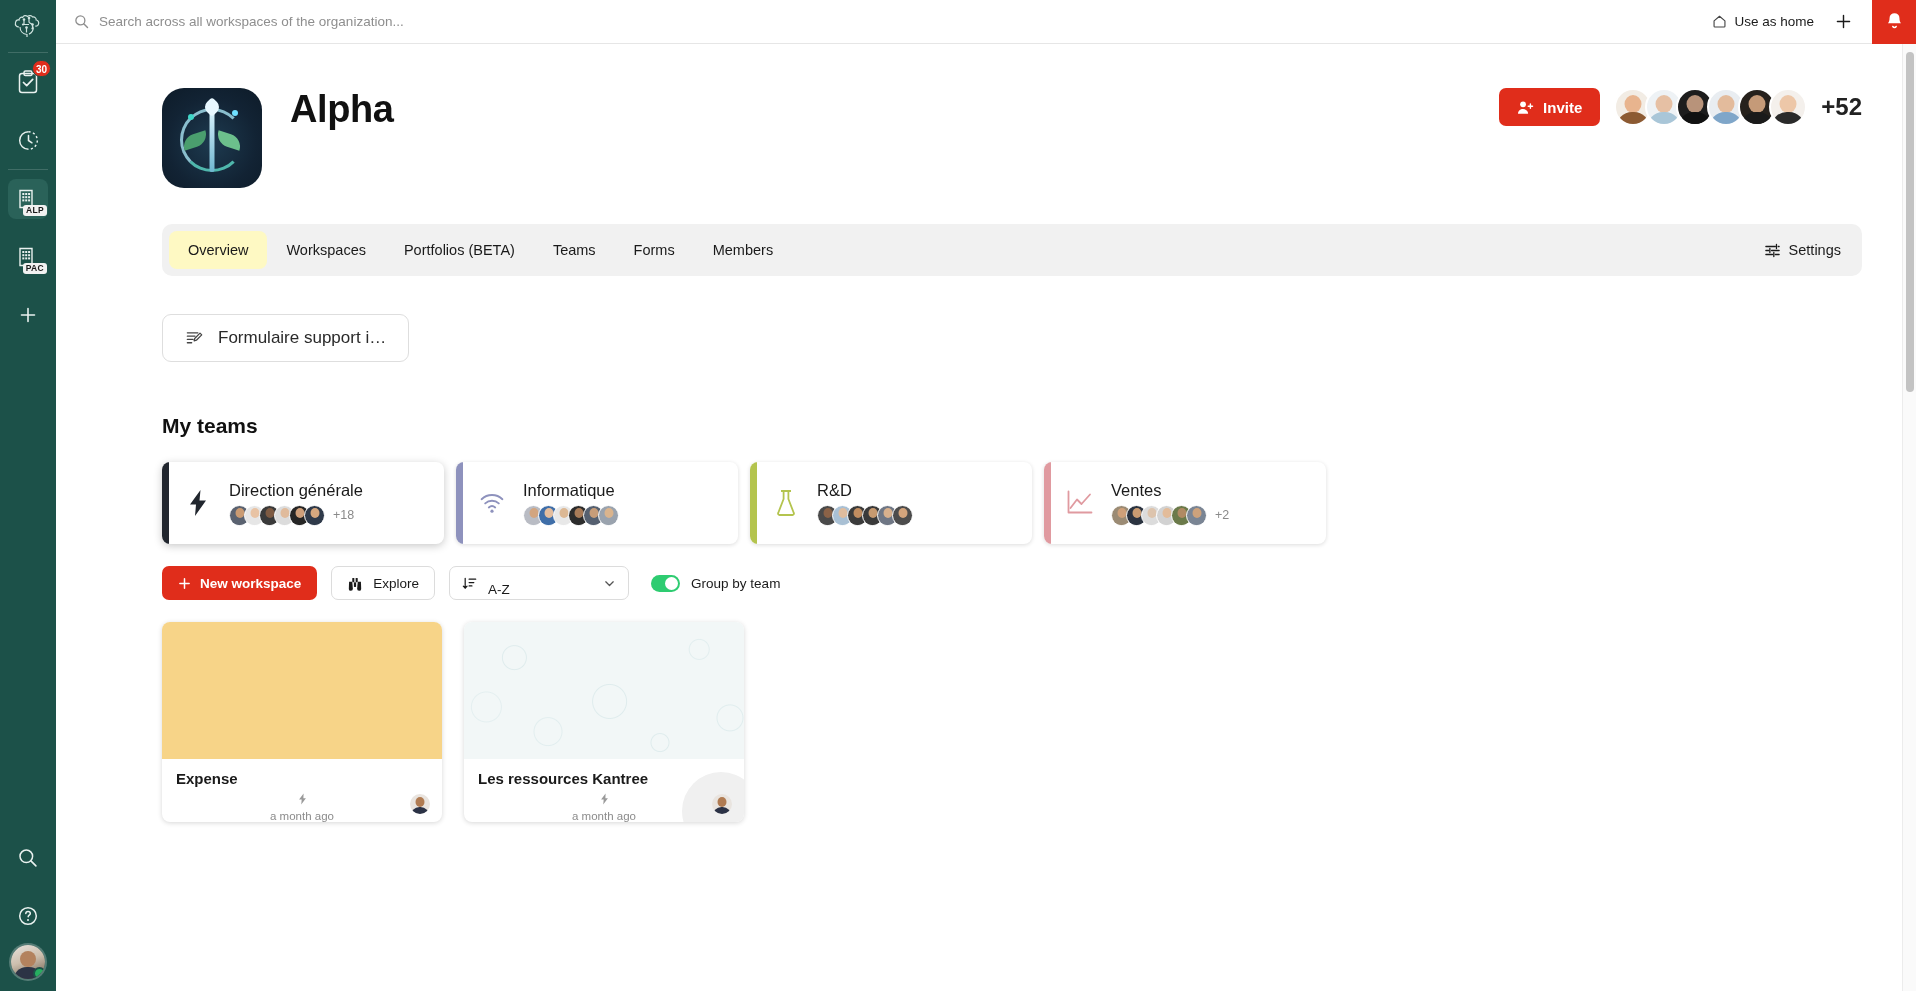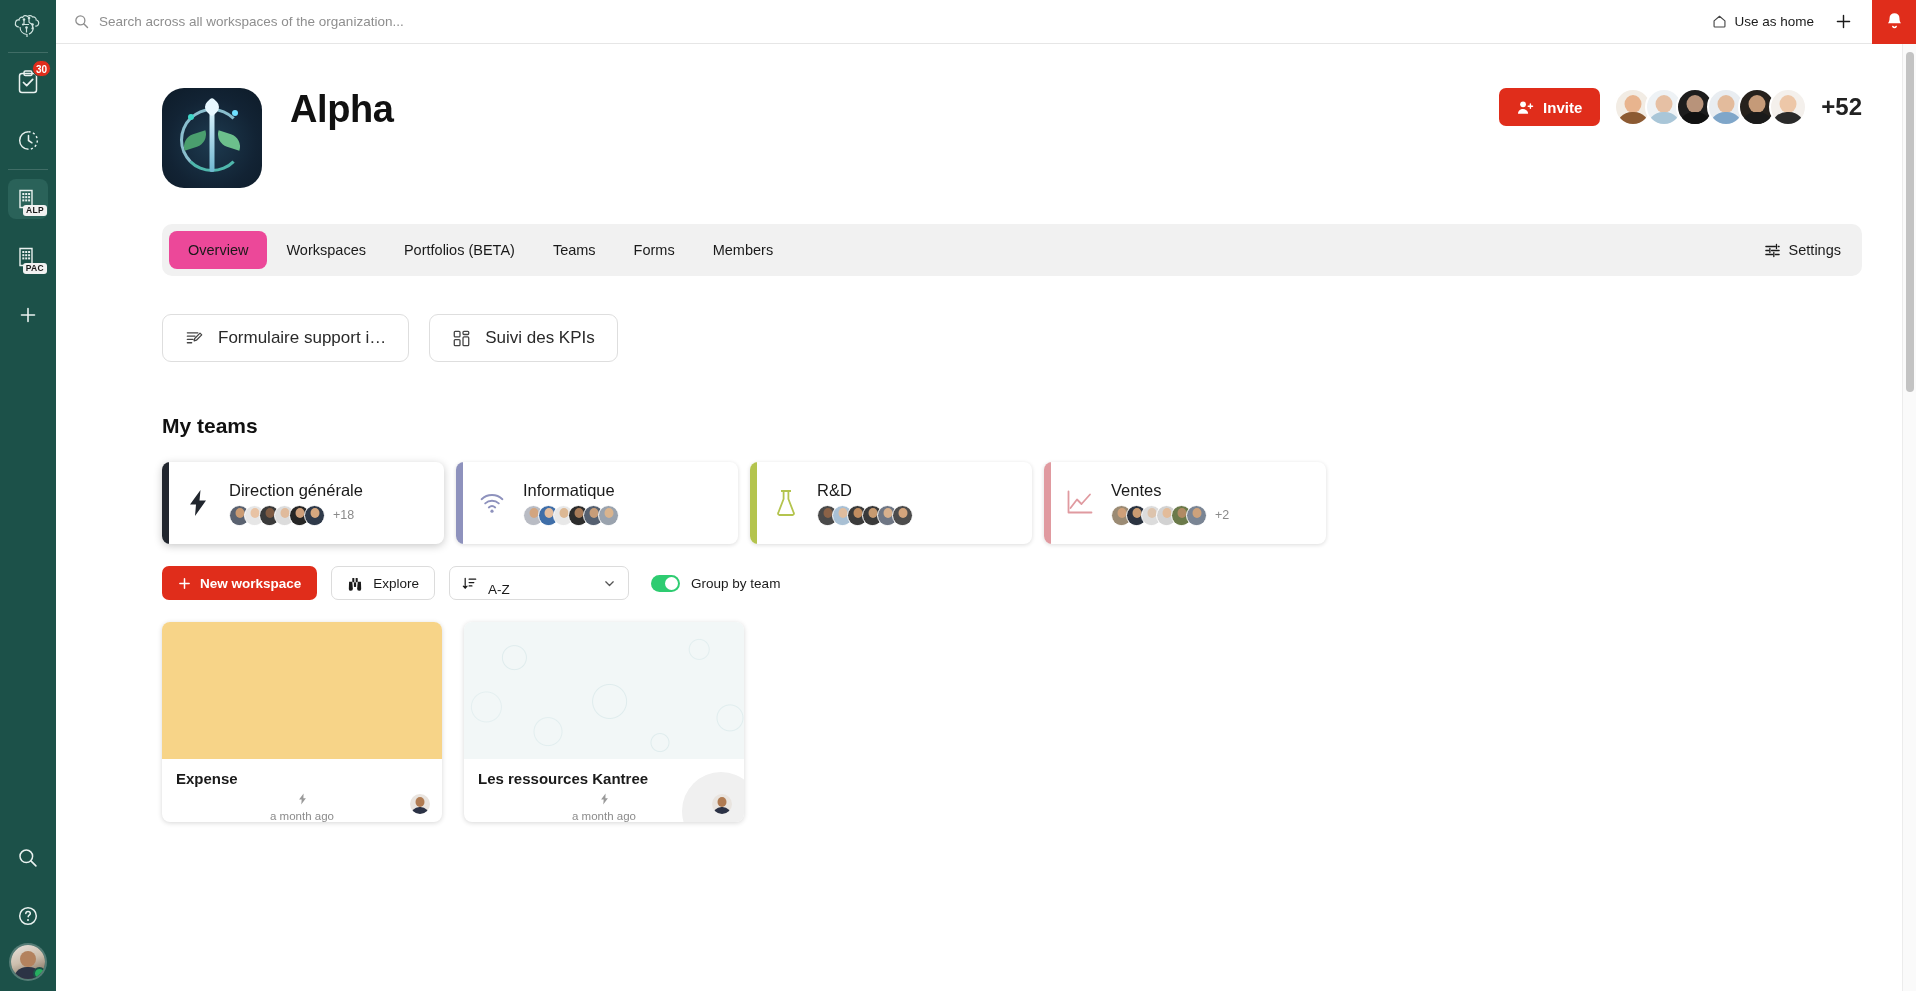--- a/index.html
+++ b/index.html
@@ -164,21 +164,21 @@
   
   #tabbar {
     margin-top: 36px; height: 52px; background: #f1f1f1; border-radius: 10px;
     display: flex; align-items: center; padding: 0 7px;
   }
   .tab {
     height: 38px; padding: 0 19px; border-radius: 8px;
     display: flex; align-items: center; font-size: 14.5px; color: #1a1a1a;
     cursor: pointer; white-space: nowrap;
   }
-  .tab.active { background: #ec4899; font-weight: 500; }
+  .tab.active { background: #fef9c3; font-weight: 500; }
   #settings-btn {
     margin-left: auto; display: flex; align-items: center; gap: 8px;
     font-size: 14.5px; color: #1a1a1a; cursor: pointer; padding-right: 14px;
   }
 
   
   #shortcuts { margin-top: 38px; display: flex; gap: 20px; }
   .shortcut {
     height: 48px; border: 1px solid #dedede; border-radius: 9px; background:#fff;
     display: flex; align-items: center; gap: 14px; padding: 0 22px;
@@ -503,31 +503,20 @@
         </div>
 
         <div id="shortcuts">
           <div class="shortcut">
             <svg width="19" height="19" viewBox="0 0 20 20">
               <path d="M2.5 4h11M2.5 7.5h8M2.5 11h6M2.5 14.5h4.5" stroke="#444" stroke-width="1.4" stroke-linecap="round"></path>
               <path d="M17.6 6.2l-5.6 5.6-2.4.6.6-2.4 5.6-5.6z" fill="none" stroke="#444" stroke-width="1.3" stroke-linejoin="round"></path>
             </svg>
             <span>Formulaire support i…</span>
           </div>
-          <div class="shortcut">
-            <svg width="19" height="19" viewBox="0 0 20 20">
-              <g fill="none" stroke="#444" stroke-width="1.35">
-                <rect x="2.4" y="2.4" width="6" height="6" rx="1"></rect>
-                <rect x="11.6" y="2.4" width="6" height="3.4" rx="1"></rect>
-                <rect x="11.6" y="8.4" width="6" height="9.2" rx="1"></rect>
-                <rect x="2.4" y="11.2" width="6" height="6.4" rx="1"></rect>
-              </g>
-            </svg>
-            <span>Suivi des KPIs</span>
-          </div>
         </div>
 
         <div class="section-h">
           <span>My teams</span>
         </div>
 
         <div id="teams">
 
           <div class="team-card selected">
             <div class="team-bar" style="background:#21262e"></div>

